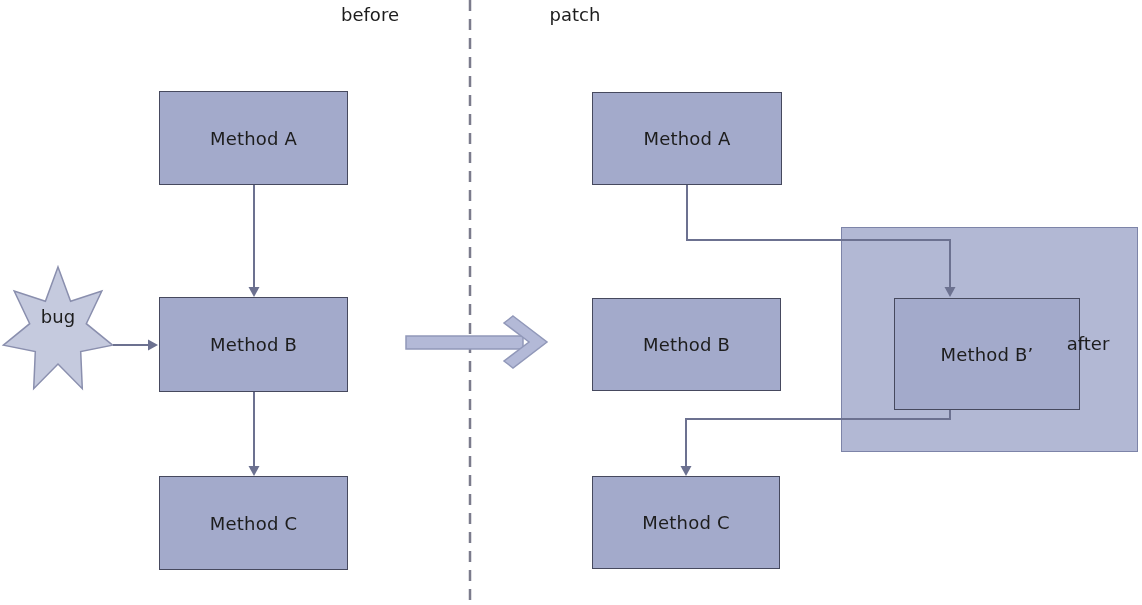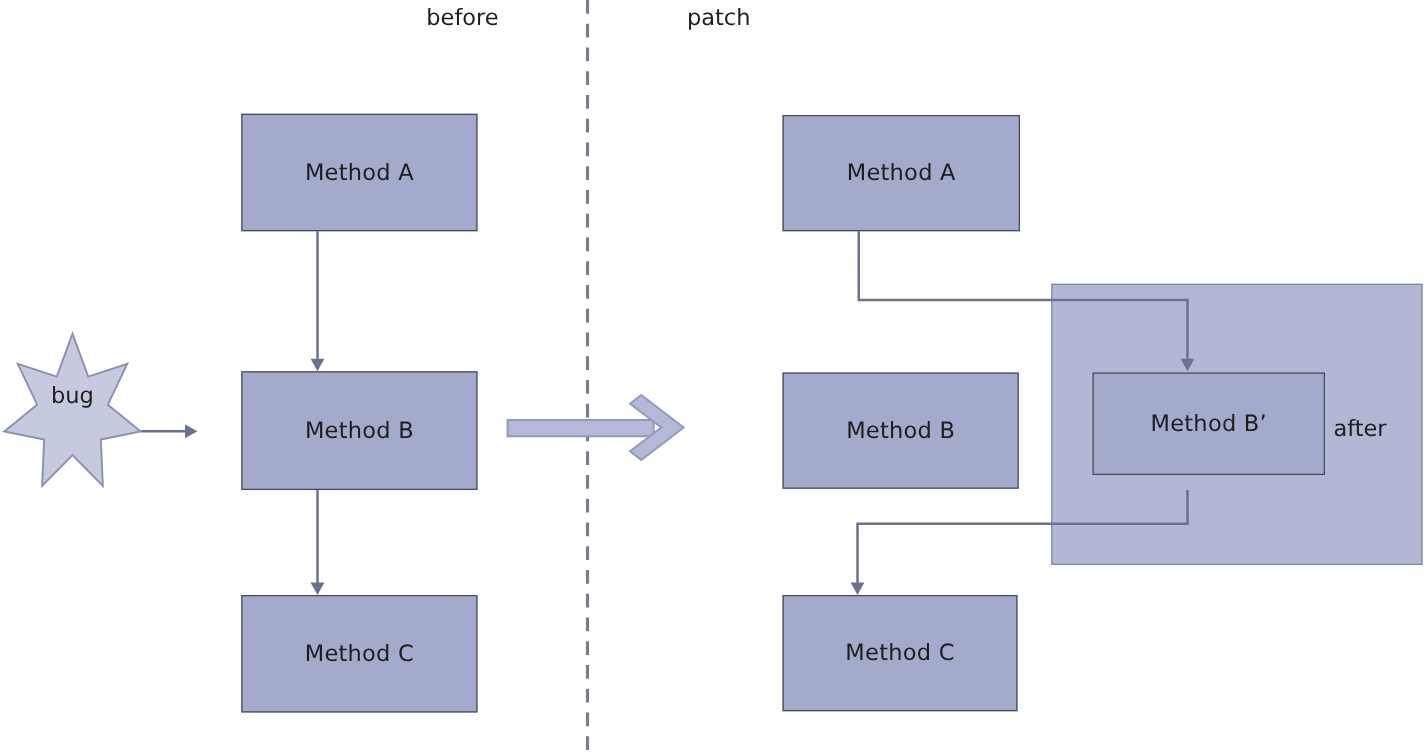--- a/index.html
+++ b/index.html
@@ -14,21 +14,21 @@
   .patch-rect{
     position:absolute;z-index:1;box-sizing:border-box;
     background:var(--patch_fill,#b2b8d4);
     border:1px solid var(--patch_border,#7d84a8);
   }
   .method-box{
     position:absolute;z-index:3;box-sizing:border-box;
     background:var(--box_fill,#a3aacb);
     border:1px solid var(--box_border,#46495e);
     display:flex;align-items:center;justify-content:center;
-    font-size:18px;letter-spacing:0.2px;margin-left:34px;
+    font-size:18px;letter-spacing:0.2px;
   }
   .floating-label{
     position:absolute;z-index:4;text-align:center;font-size:18px;
     line-height:22px;
   }
   
   .divider{stroke:var(--divider,#7b7b8c);stroke-width:2.5;stroke-dasharray:11 8;fill:none;}
   .connector{stroke:var(--connector,#6c7190);stroke-width:2;fill:none;}
   .arrowhead{fill:var(--connector,#6c7190);stroke:none;}
   .star{fill:var(--star_fill,#c5cade);stroke:var(--star_border,#8a8fae);stroke-width:1.5;}
@@ -77,21 +77,21 @@
   <div class="method-box" style="left:159px;top:476px;width:189px;height:94px;">
     <span>Method C</span>
   </div>
 
   <div class="method-box" style="left:592px;top:92px;width:190px;height:93px;">
     <span>Method A</span>
   </div>
   <div class="method-box" style="left:592px;top:298px;width:189px;height:93px;">
     <span>Method B</span>
   </div>
-  <div class="method-box" style="left:840px;top:298px;width:186px;height:82px;">
+  <div class="method-box" style="left:894px;top:298px;width:186px;height:112px;">
     <span>Method B’</span>
   </div>
   <div class="method-box" style="left:592px;top:476px;width:188px;height:93px;">
     <span>Method C</span>
   </div>
 
   <div class="floating-label" style="left:300px;top:4px;width:140px;">before</div>
   <div class="floating-label" style="left:510px;top:4px;width:130px;">patch</div>
   <div class="floating-label" style="left:28px;top:306px;width:60px;">bug</div>
   <div class="floating-label" style="left:1053px;top:333px;width:70px;">after</div>

